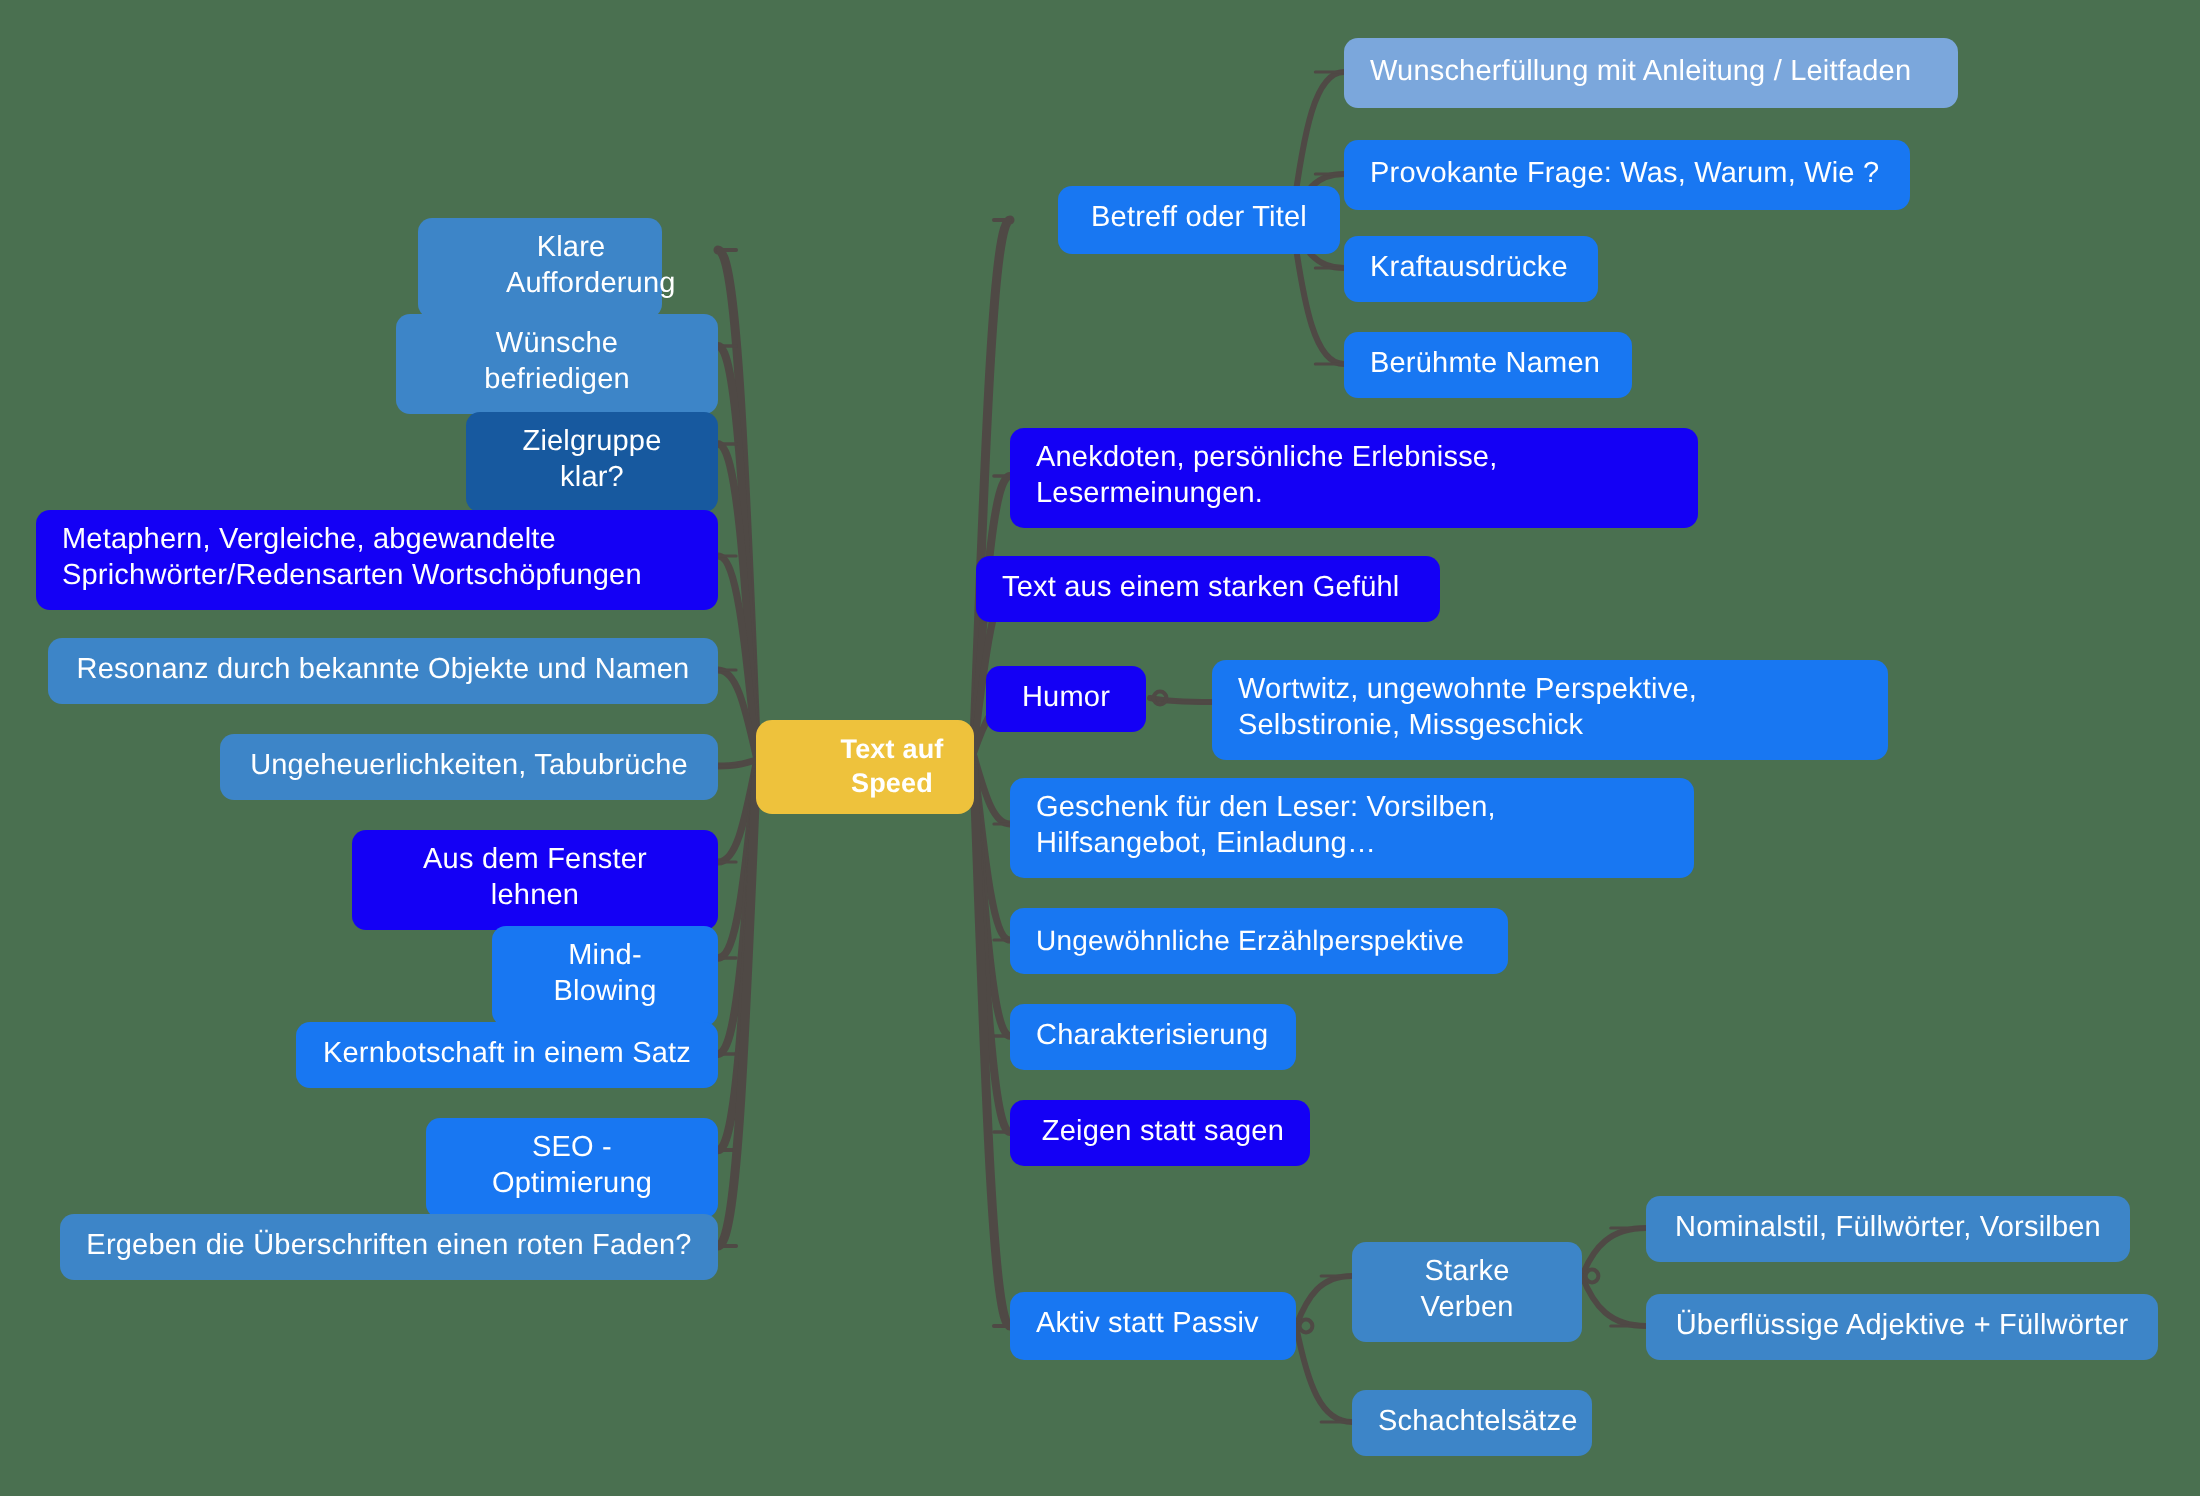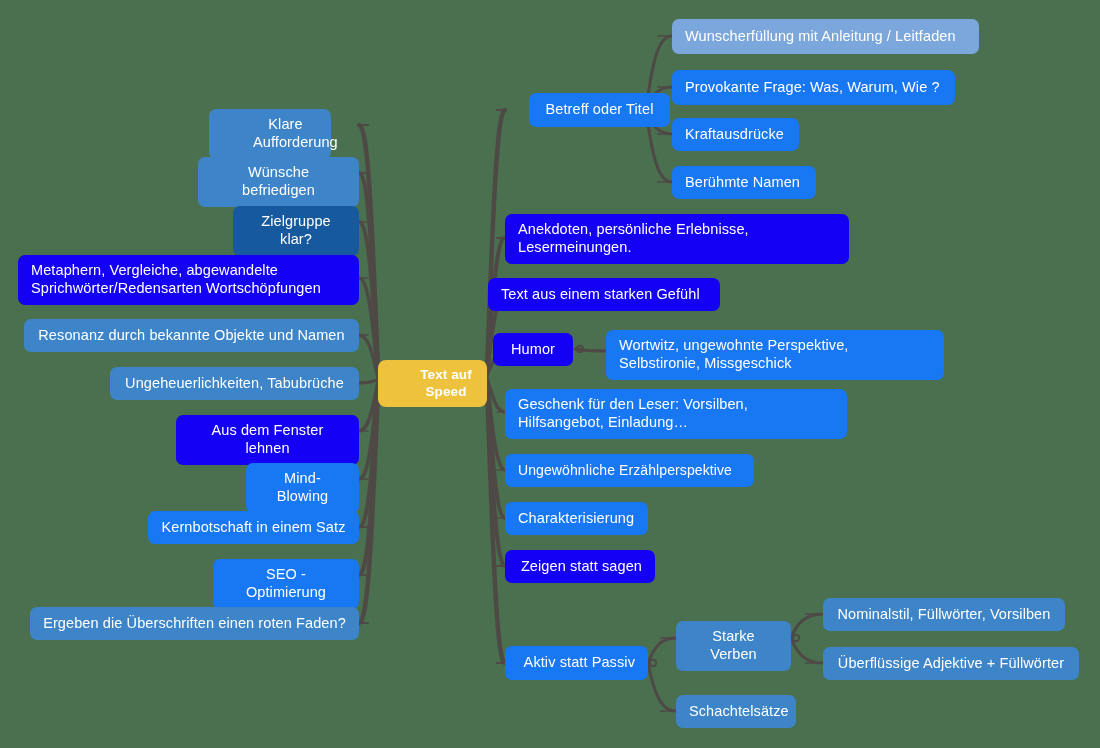--- a/index.html
+++ b/index.html
@@ -134,21 +134,21 @@
 Lesermeinungen.</span></div>
     <div class="node" style="left: 488px; top: 278px; width: 232px; min-height: 33px; background: rgb(20, 0, 245); font-size: 14.5px;"><span class="lbl" style="text-align: left;">Text aus einem starken Gefühl</span></div>
     <div class="node" style="left: 493px; top: 333px; width: 80px; min-height: 33px; background: rgb(20, 0, 245); font-size: 14.5px;"><span class="lbl" style="text-align: center;">Humor</span></div>
     <div class="node" style="left: 606px; top: 330px; width: 338px; min-height: 44px; background: rgb(24, 119, 242); font-size: 14.5px;"><span class="lbl" style="text-align: left;">Wortwitz, ungewohnte Perspektive,
 Selbstironie, Missgeschick</span></div>
     <div class="node" style="left: 505px; top: 389px; width: 342px; min-height: 47px; background: rgb(24, 119, 242); font-size: 14.5px;"><span class="lbl" style="text-align: left;">Geschenk für den Leser: Vorsilben,
 Hilfsangebot, Einladung…</span></div>
     <div class="node" style="left: 505px; top: 454px; width: 249px; min-height: 33px; background: rgb(24, 119, 242); font-size: 14px;"><span class="lbl" style="text-align: left;">Ungewöhnliche Erzählperspektive</span></div>
     <div class="node" style="left: 505px; top: 502px; width: 143px; min-height: 33px; background: rgb(24, 119, 242); font-size: 14.5px;"><span class="lbl" style="text-align: left;">Charakterisierung</span></div>
     <div class="node" style="left: 505px; top: 550px; width: 150px; min-height: 33px; background: rgb(20, 0, 245); font-size: 14.5px;"><span class="lbl" style="text-align: right;">Zeigen statt sagen</span></div>
-    <div class="node" style="left: 505px; top: 646px; width: 143px; min-height: 34px; background: rgb(24, 119, 242); font-size: 14.5px;"><span class="lbl" style="text-align: right;">Aktiv statt Passiv</span></div>
+    <div class="node" style="left: 505px; top: 646px; width: 143px; min-height: 34px; background: rgb(24, 119, 242); font-size: 14.5px;"><span class="lbl" style="text-align: left;">Aktiv statt Passiv</span></div>
     <div class="node" style="left: 676px; top: 621px; width: 115px; min-height: 34px; background: rgb(61, 133, 200); font-size: 14.5px;"><span class="lbl" style="text-align: center;">Starke Verben</span></div>
     <div class="node" style="left: 823px; top: 598px; width: 242px; min-height: 33px; background: rgb(61, 133, 200); font-size: 14.5px;"><span class="lbl" style="text-align: center;">Nominalstil, Füllwörter, Vorsilben</span></div>
     <div class="node" style="left: 823px; top: 647px; width: 256px; min-height: 33px; background: rgb(61, 133, 200); font-size: 14.5px;"><span class="lbl" style="text-align: center;">Überflüssige Adjektive + Füllwörter</span></div>
     <div class="node" style="left: 676px; top: 695px; width: 120px; min-height: 33px; background: rgb(61, 133, 200); font-size: 14.5px;"><span class="lbl" style="text-align: center;">Schachtelsätze</span></div>
     <div class="node" style="left: 209px; top: 109px; width: 122px; min-height: 33px; background: rgb(61, 133, 200); font-size: 14.5px; padding-left: 44px;"><span class="lbl" style="text-align: center;">Klare Aufforderung</span></div>
     <div class="node" style="left: 198px; top: 157px; width: 161px; min-height: 33px; background: rgb(61, 133, 200); font-size: 14.5px;"><span class="lbl" style="text-align: center;">Wünsche befriedigen</span></div>
     <div class="node" style="left: 233px; top: 206px; width: 126px; min-height: 33px; background: rgb(23, 89, 159); font-size: 14.5px;"><span class="lbl" style="text-align: center;">Zielgruppe klar?</span></div>
     <div class="node" style="left: 18px; top: 255px; width: 341px; min-height: 47px; background: rgb(20, 0, 245); font-size: 14.5px;"><span class="lbl" style="text-align: left;">Metaphern, Vergleiche, abgewandelte
 Sprichwörter/Redensarten Wortschöpfungen</span></div>
     <div class="node" style="left: 24px; top: 319px; width: 335px; min-height: 33px; background: rgb(61, 133, 200); font-size: 14.5px;"><span class="lbl" style="text-align: center;">Resonanz durch bekannte Objekte und Namen</span></div>

